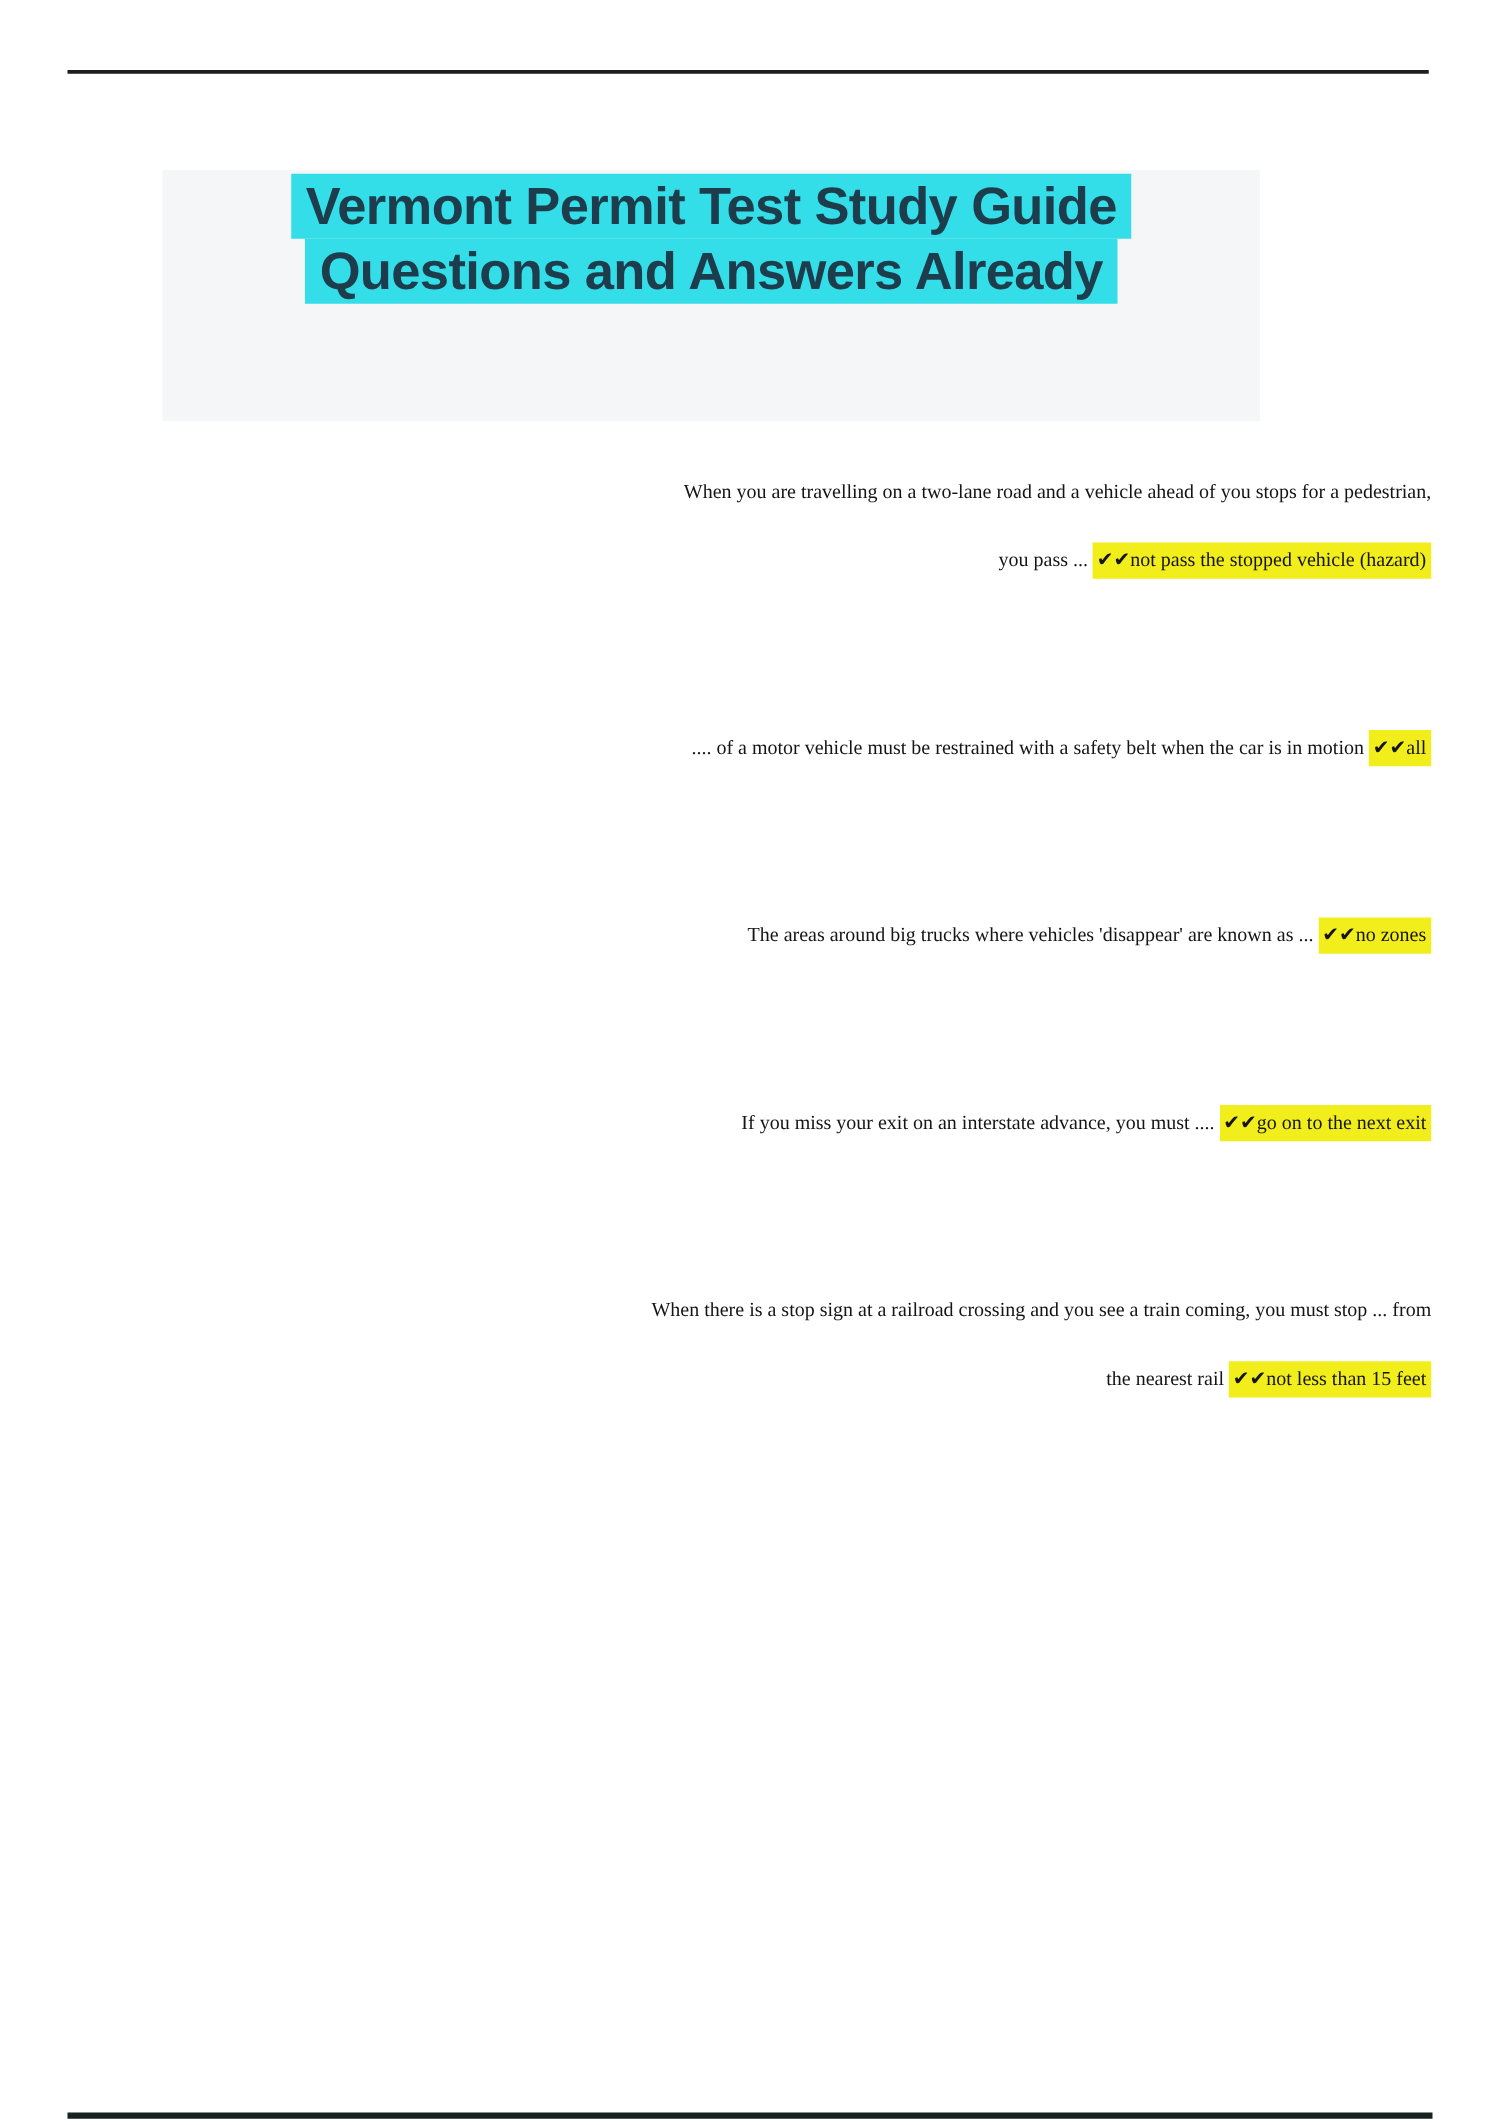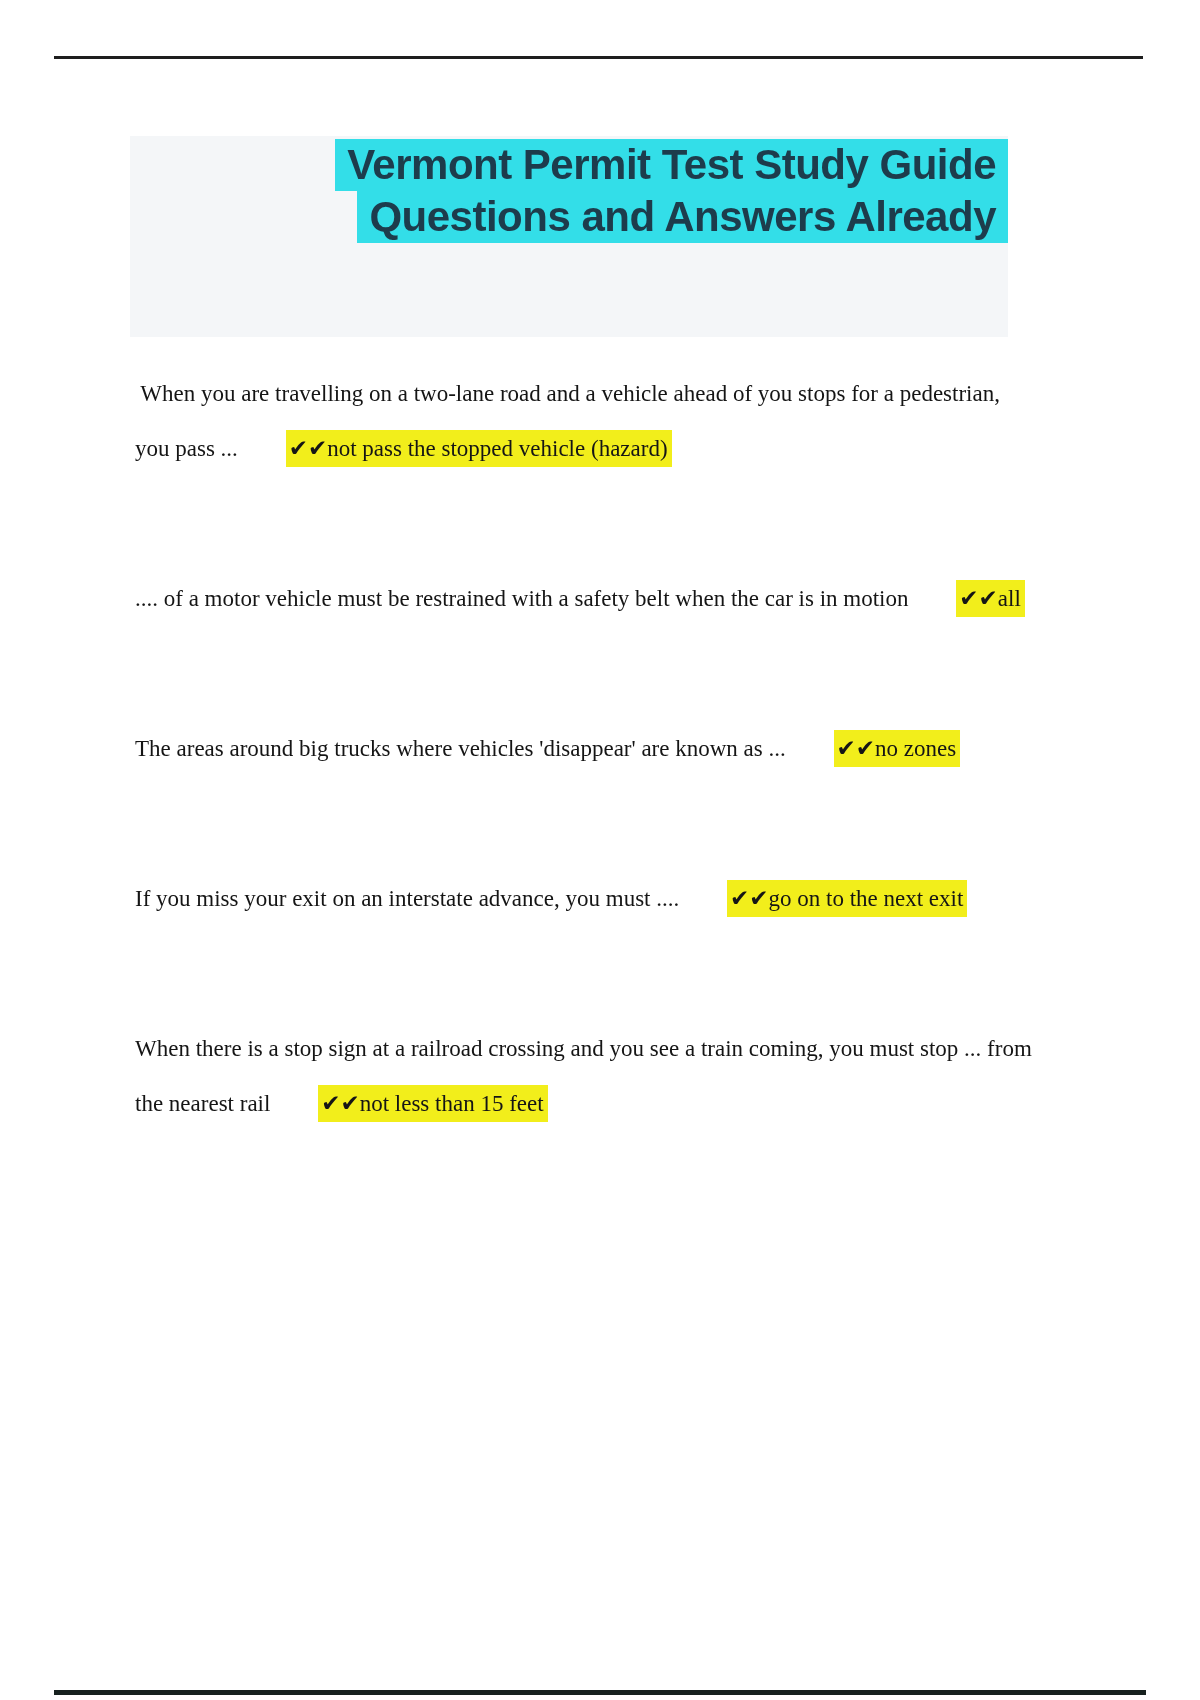--- a/index.html
+++ b/index.html
@@ -37,21 +37,20 @@
     width: 878px;
     height: 201px;
     background: #f4f6f8;
     text-align: center;
     box-sizing: border-box;
     padding-top: 3px;
   }
   .title-line {
     line-height: 52px;
     height: 52px;
-    text-align: right;
   }
   .title-hl {
     display: inline-block;
     background: var(--title-hl, #33dee8);
     color: var(--title-color, #1d3c4c);
     font-family: "Liberation Sans", sans-serif;
     font-weight: 700;
     font-size: 42px;
     line-height: 46px;
     padding: 3px 12px 3px 12px;
@@ -66,28 +65,28 @@
   .qa-item {
     margin: 0 0 95px 0;
   }
   .qa-item:first-child {
     margin-top: 29px;
   }
   .qa-line {
     height: 55px;
     line-height: 55px;
     font-family: "Liberation Serif", "DejaVu Sans", serif;
-    font-size: 23px;
+    font-size: 16px;
     color: var(--body-color, #151515);
     white-space: pre;
+    text-align: right;
   }
   .hl {
     background: var(--answer-hl, #f2ee1b);
     padding: 6px 4px 6px 3px;
-    margin-left: 42px;
   }
   .plain {
     background: transparent;
   }
 </style>
 </head>
 <body>
 
 <div class="page">
   <div class="top-rule"></div>

